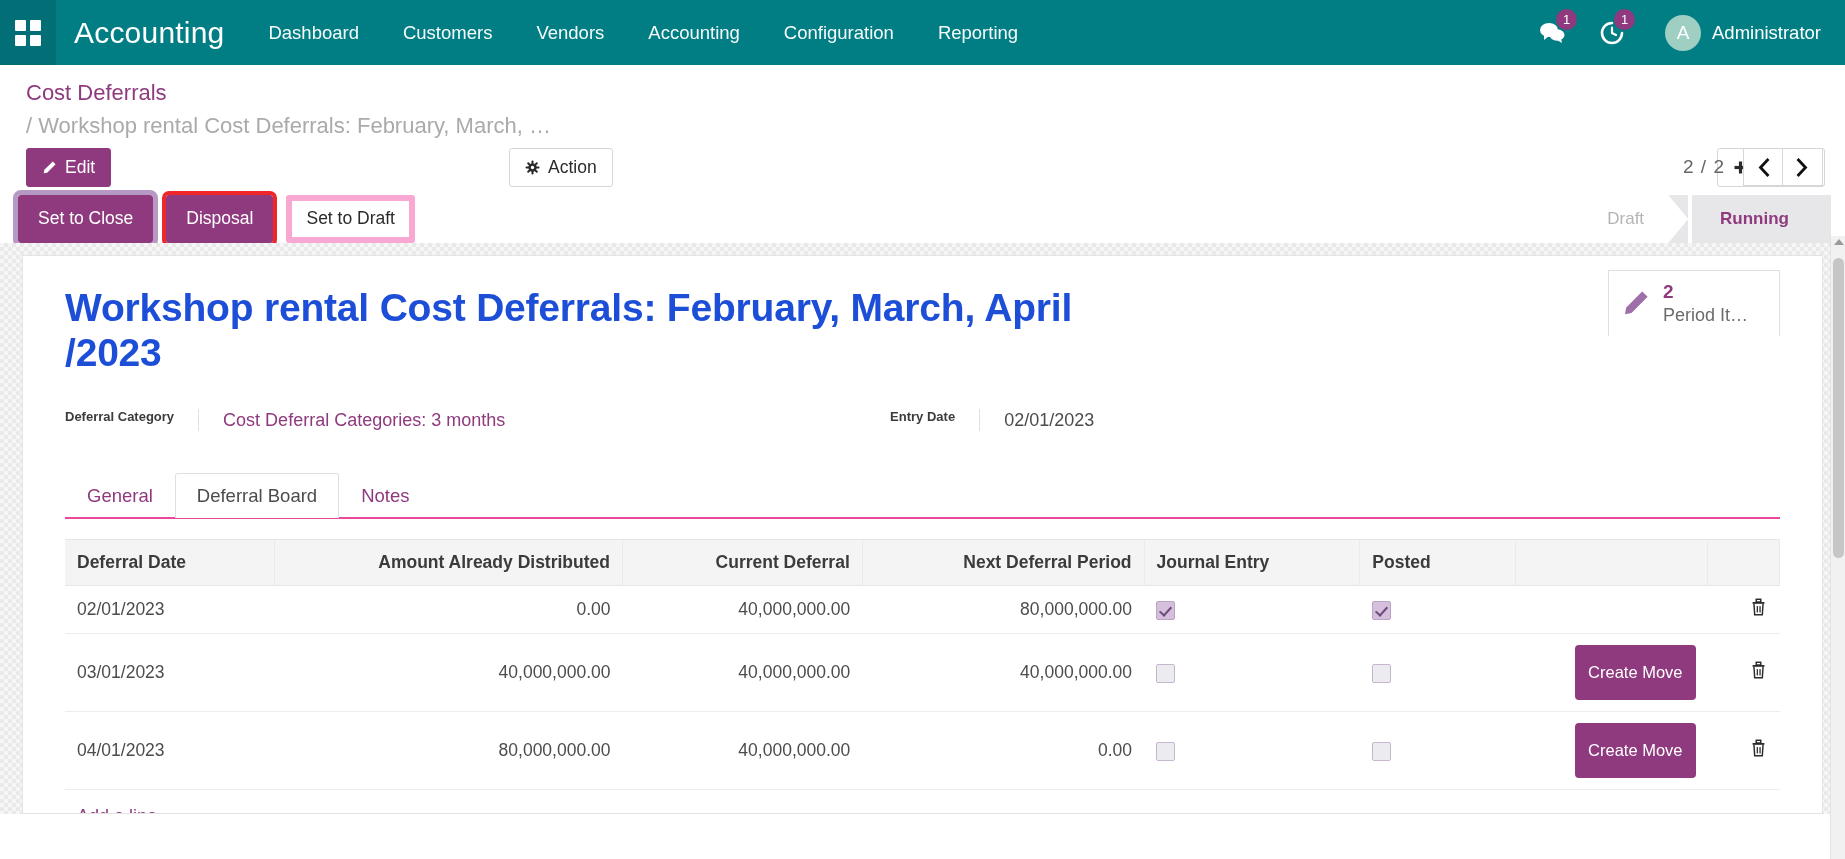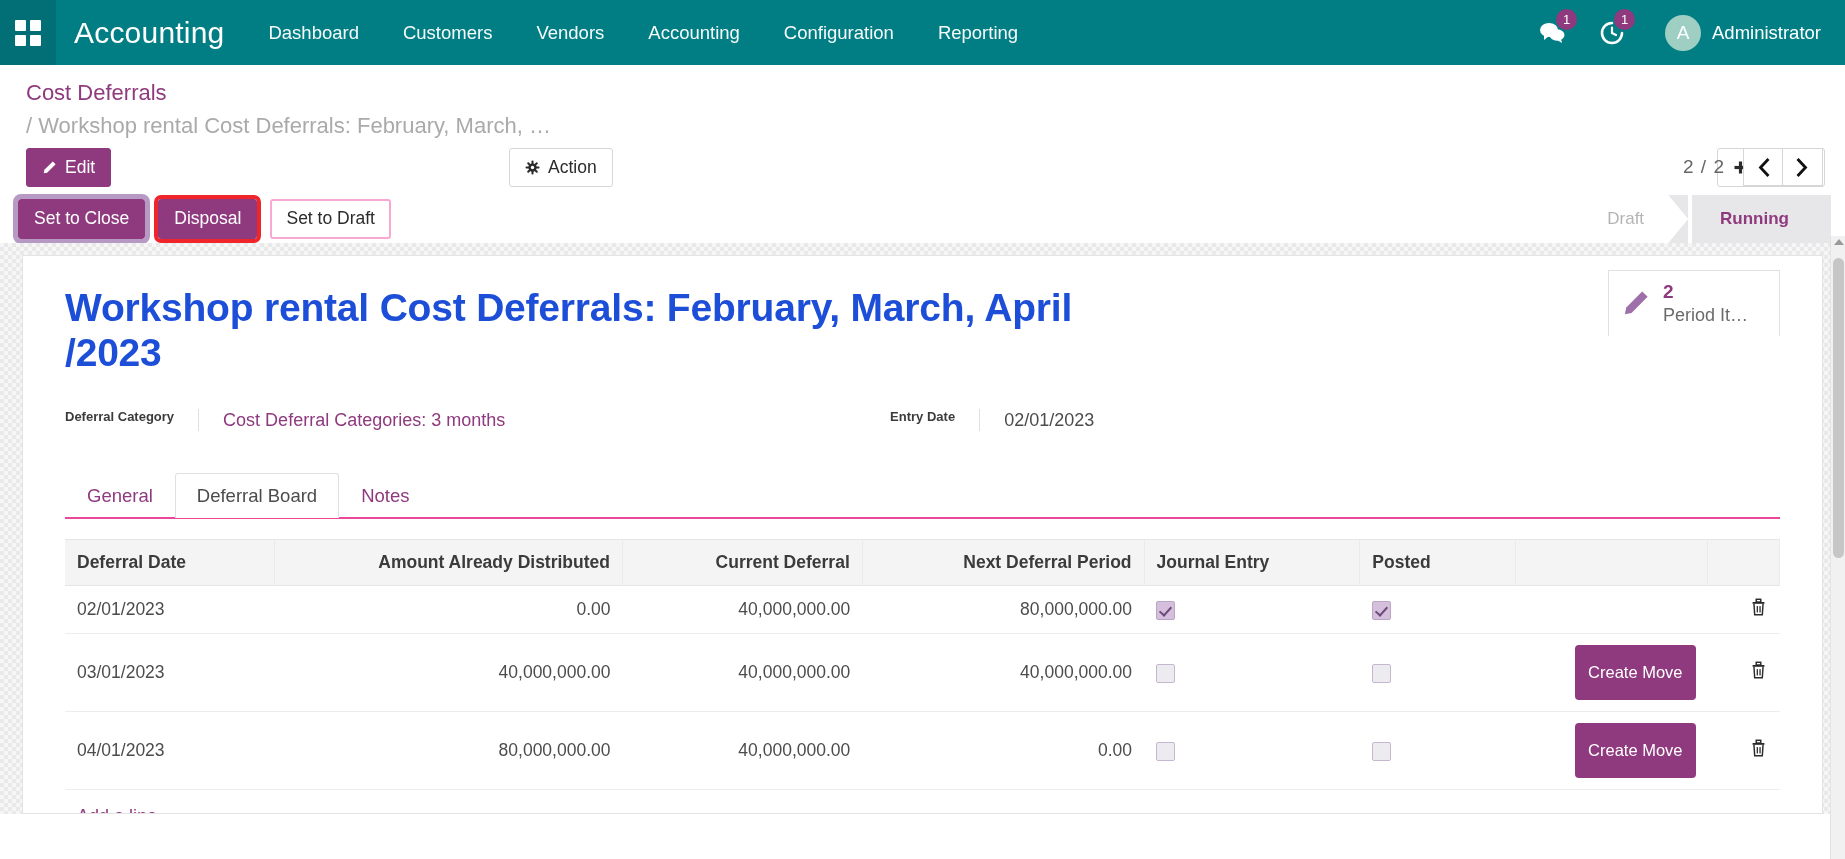--- a/index.html
+++ b/index.html
@@ -75,21 +75,21 @@
   }
   .pager-btn + .pager-btn{ border-left:none; }
 
   
   .statusrow{
     display:flex; align-items:center; padding:0 0 0 14px; position:relative;
     height:48px; background:#ffffff;
   }
   .sbtn{
     font-size:17.5px; font-family:inherit; border-radius:3px; padding:6px 14px;
-    cursor:pointer; line-height:1.35; border:2px solid #f9a8d4; background:#fff; color:#2b2b2b;
+    cursor:pointer; line-height:1.35; border:6px solid #f9a8d4; background:#fff; color:#2b2b2b;
   }
   .sbtn.purple{ background:#8f3a7e; color:#fff; border-color:#8f3a7e; }
   .sbtn.hl-lilac{ outline:5px solid #b79ac4; outline-offset:0px; }
   .sbtn.hl-red{ outline:4px solid #f0252a; outline-offset:0px; }
   .sbtn-gap{ width:13px; display:inline-block; }
 
   .statusbar{ position:absolute; right:14px; top:0; height:48px; display:flex; align-items:stretch; }
   .st-item{
     display:flex; align-items:center; padding:0 24px 0 28px; font-size:17px; position:relative;
     background:#ffffff; color:#b4b4b4;

